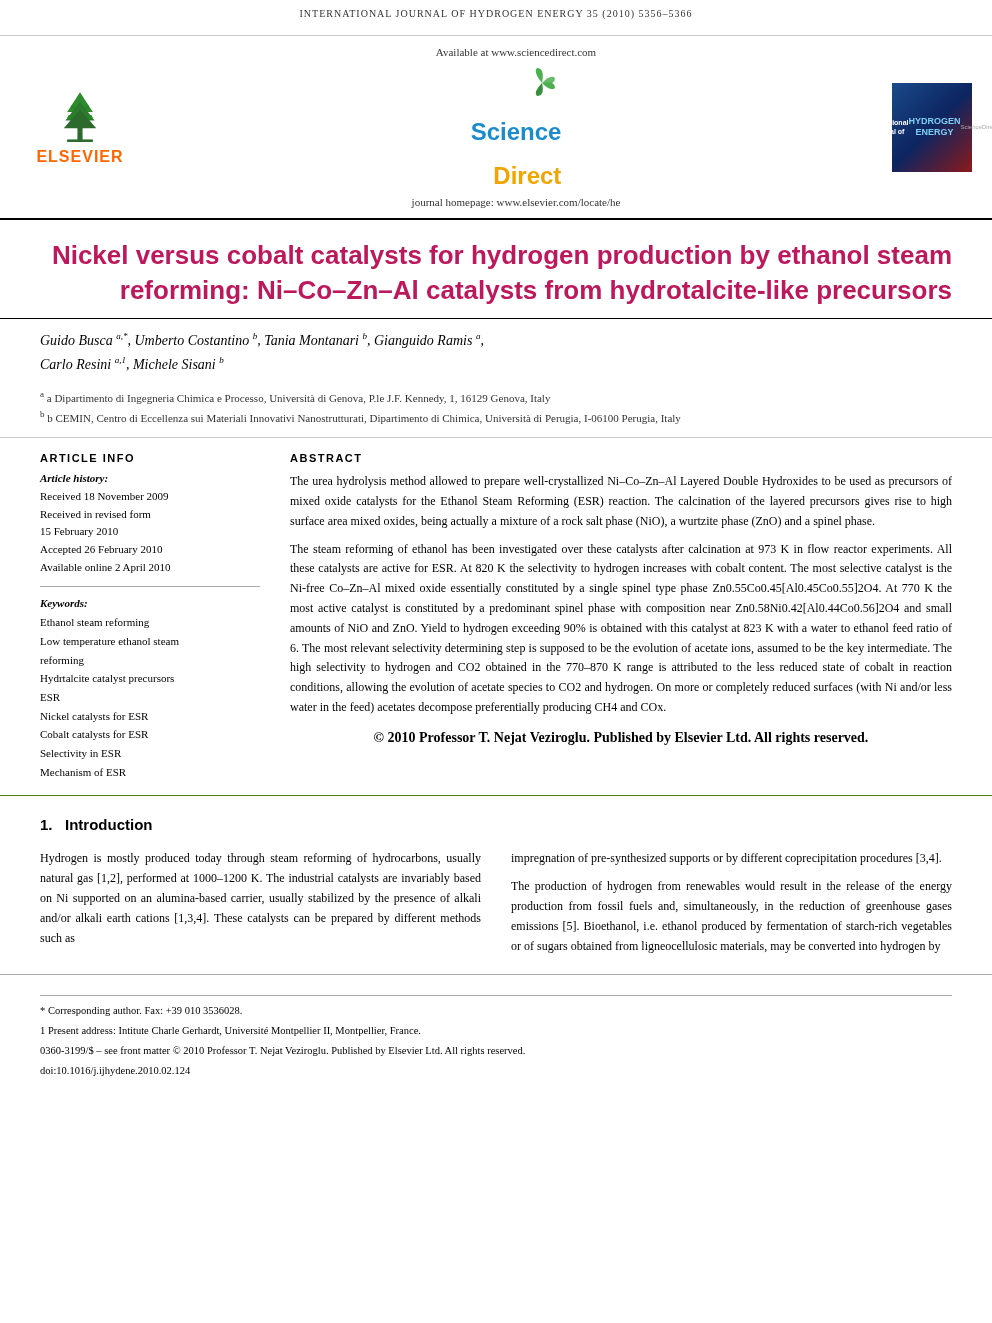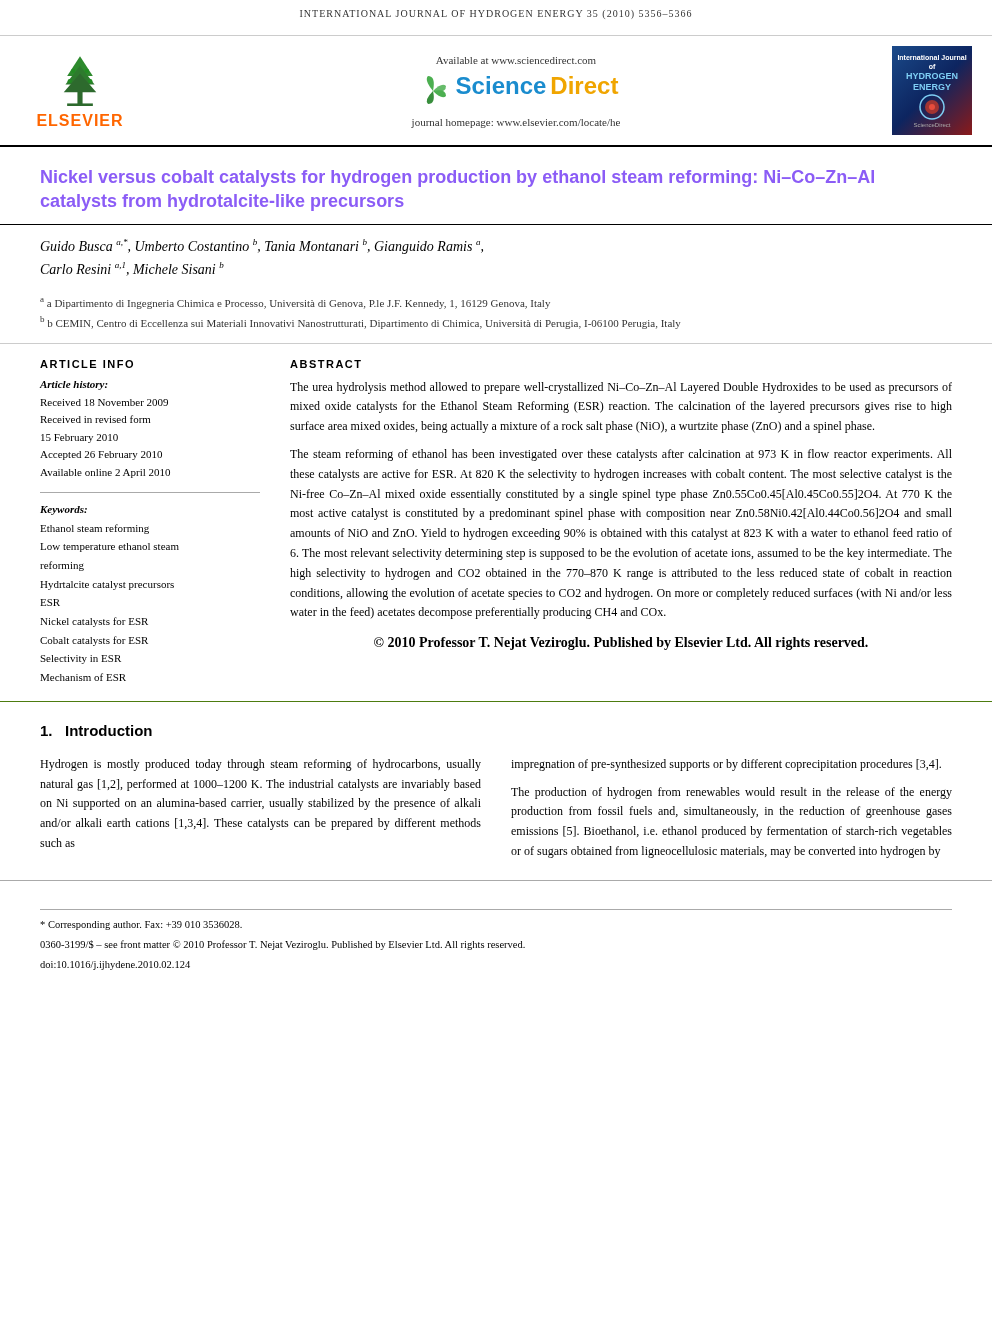--- a/index.html
+++ b/index.html
@@ -54,33 +54,33 @@
       flex-direction: column;
       align-items: center;
       gap: 6px;
     }
     .available-text {
       font-size: 11px;
       color: #333;
     }
     .sciencedirect-logo {
       display: flex;
-      align-items: flex-start;
-      gap: 4px;
+      align-items: flex-end;
+      gap: 16px;
+      flex-direction: column;
     }
     .journal-homepage {
       font-size: 11px;
       color: #333;
     }
     .journal-cover {
       width: 80px;
       height: 89px;
       background: linear-gradient(135deg, #1a4a8a 0%, #0d2560 50%, #8b1a1a 100%);
       display: flex;
-      flex-direction: column;
       align-items: center;
       justify-content: center;
       padding: 4px;
     }
     .journal-cover-text {
       color: white;
       font-size: 7px;
       font-family: Arial, sans-serif;
       text-align: center;
       font-weight: bold;
@@ -94,25 +94,26 @@
       font-family: Arial, sans-serif;
       line-height: 1.2;
     }
 
     
     .article-title-section {
       padding: 18px 40px 10px;
       border-bottom: 1px solid #000;
     }
     .article-title {
-      font-size: 18px;
+      font-size: 26px;
       font-weight: bold;
       font-family: Arial, Helvetica, sans-serif;
       line-height: 1.35;
-      color: #8b5cf6;
+      color: #be185d;
+      text-align: right;
     }
 
     
     .authors {
       padding: 10px 40px 6px;
       font-size: 14px;
       font-style: italic;
       line-height: 1.7;
     }
 
@@ -216,21 +217,21 @@
       font-size: 12px;
       line-height: 1.65;
       text-align: justify;
     }
     .intro-text p {
       margin-bottom: 8px;
     }
 
     
     .article-footer {
-      padding: 22px 40px;
+      padding: 14px 40px;
       border-top: 1px solid #aaa;
       font-size: 10.5px;
       line-height: 1.7;
       font-family: Liberation Serif, serif;
     }
     .footer-note {
       margin-bottom: 2px;
     }
     .footer-link {
       color: #1a6ea8;
@@ -377,15 +378,18 @@
       </div>
     </div>
   </div>
 </div>
 
 <div class="article-footer">
   <hr class="footer-divider">
   <div class="footer-note">
     <span>* Corresponding author. Fax: +39 010 3536028.</span>
   </div>
+  <div class="footer-note">
+    <span>1 Present address: Intitute Charle Gerhardt, Université Montpellier II, Montpellier, France.</span>
+  </div>
   <div class="footer-note">0360-3199/$ – see front matter © 2010 Professor T. Nejat Veziroglu. Published by Elsevier Ltd. All rights reserved.</div>
   <div class="footer-note">doi:10.1016/j.ijhydene.2010.02.124</div>
 </div>
 
 </body></html>

